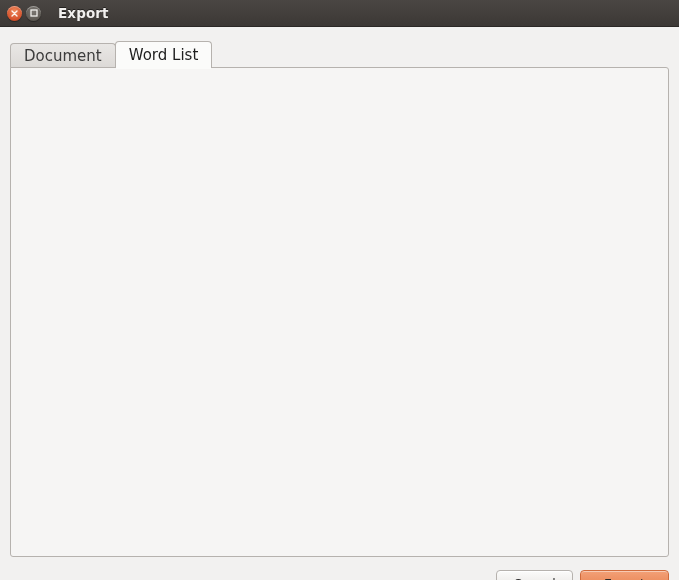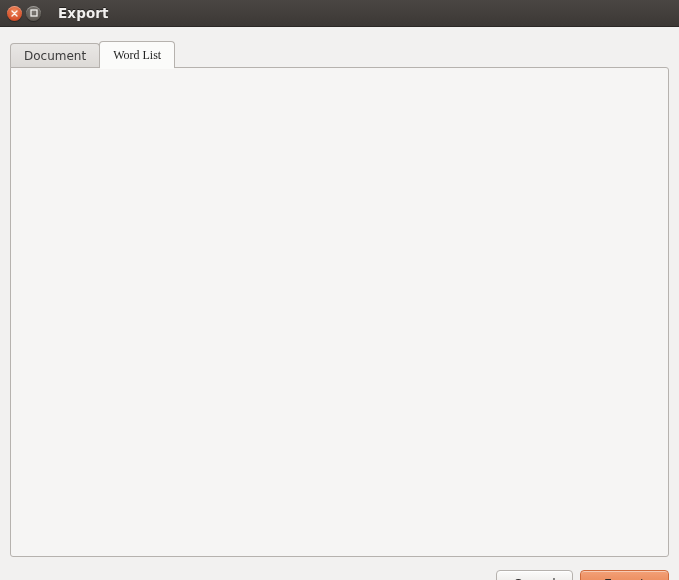--- a/index.html
+++ b/index.html
@@ -34,30 +34,30 @@
     background:#f2f1f0;box-sizing:border-box;
   }
   
   .tabs-row{
     position:absolute;left:10px;top:14px;width:659px;height:27px;
     display:flex;align-items:flex-end;
   }
   .tab{
     height:25px;box-sizing:border-box;padding:0 13px;
     display:flex;align-items:center;justify-content:center;
-    font-size:12px;
+    font-size:15px;
     border:1px solid #b6b2ae;border-bottom:none;
     border-radius:4px 4px 0 0;
     background:linear-gradient(to bottom,#e9e7e5 0%,#dcd9d6 100%);
     color:#3c3c3c;
     position:relative;
   }
   .tab.active{
     background:#fbfbfa;color:#1f1f1f;height:27px;
-    border-color:#b6b2ae;z-index:3;font-family:Liberation Serif, serif;
+    border-color:#b6b2ae;z-index:3;
   }
   .tab:not(.active){margin-bottom:0px;}
   .tab + .tab{margin-left:-1px;}
   .notebook-frame{
     position:absolute;left:10px;top:40px;width:659px;height:490px;
     box-sizing:border-box;
     border:1px solid #b6b2ae;border-radius:0 3px 3px 3px;
     background:#f6f5f4;
     z-index:1;
   }

